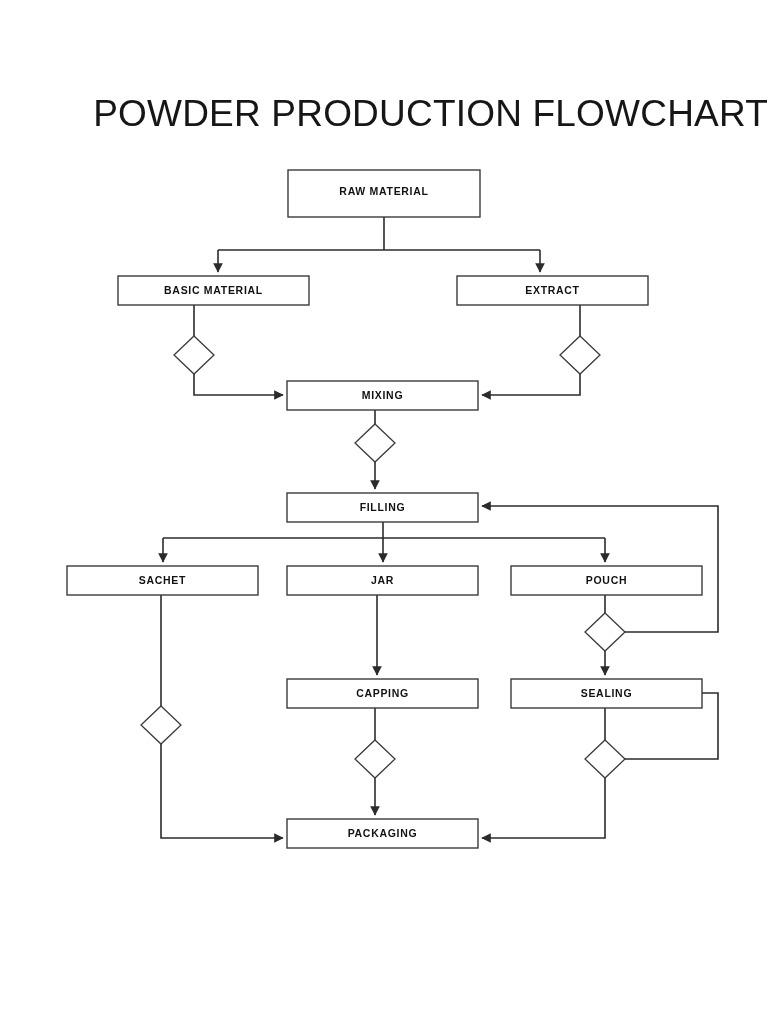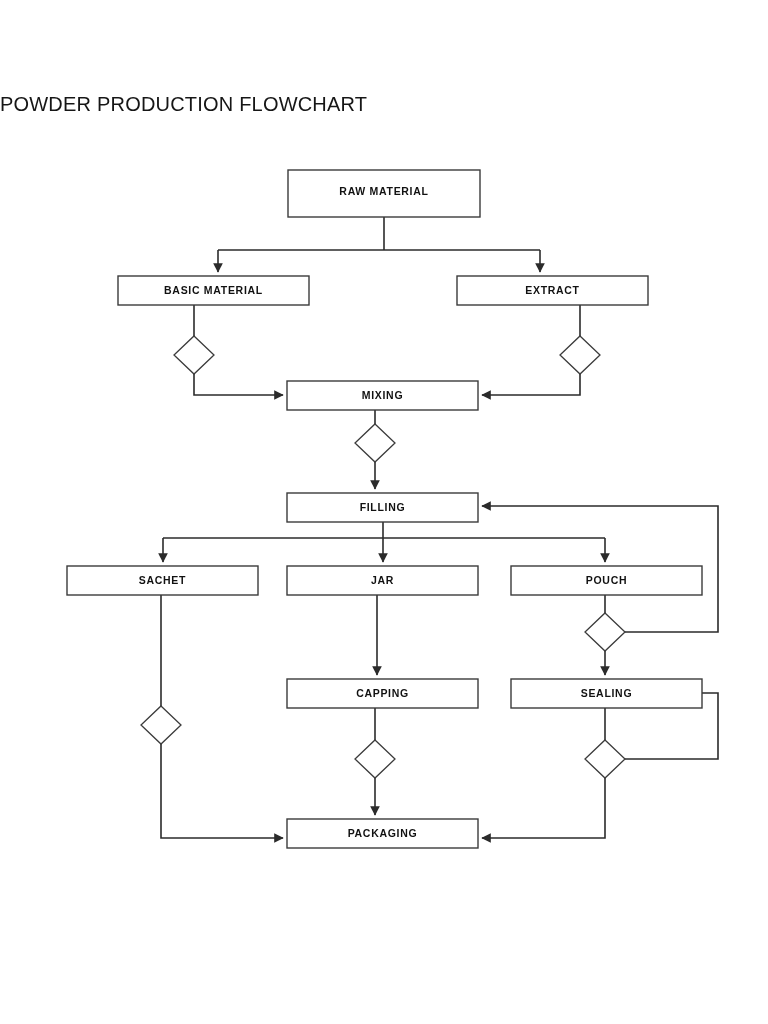--- a/index.html
+++ b/index.html
@@ -19,22 +19,22 @@
     position: relative;
     width: 768px;
     height: 1024px;
     background: #ffffff;
   }
   #chart-title {
     position: absolute;
     left: 0;
     top: 93px;
     width: 768px;
-    text-align: left;
-    font-size: 20px;
+    text-align: right;
+    font-size: 37px;
     font-weight: 400;
     letter-spacing: 0.2px;
     color: #161616;
     font-family: "Liberation Sans", sans-serif;
     white-space: nowrap;
   }
   svg#flow {
     position: absolute;
     left: 0;
     top: 0;

